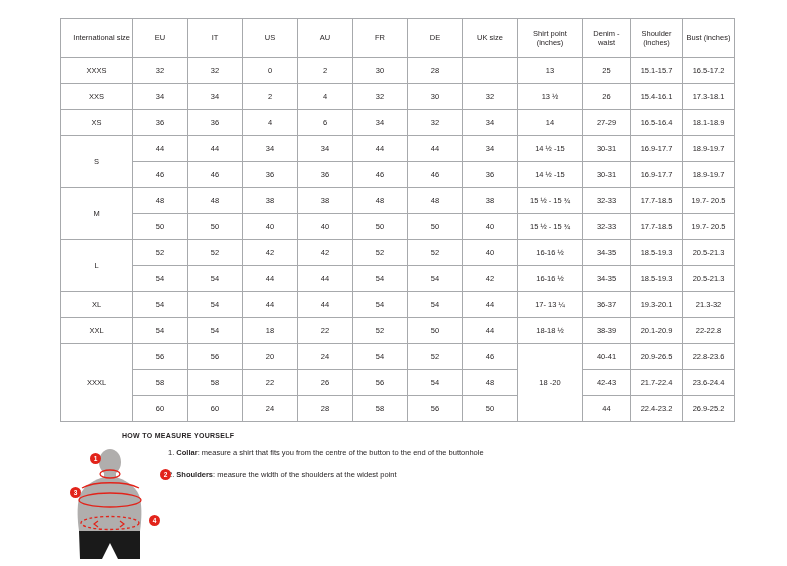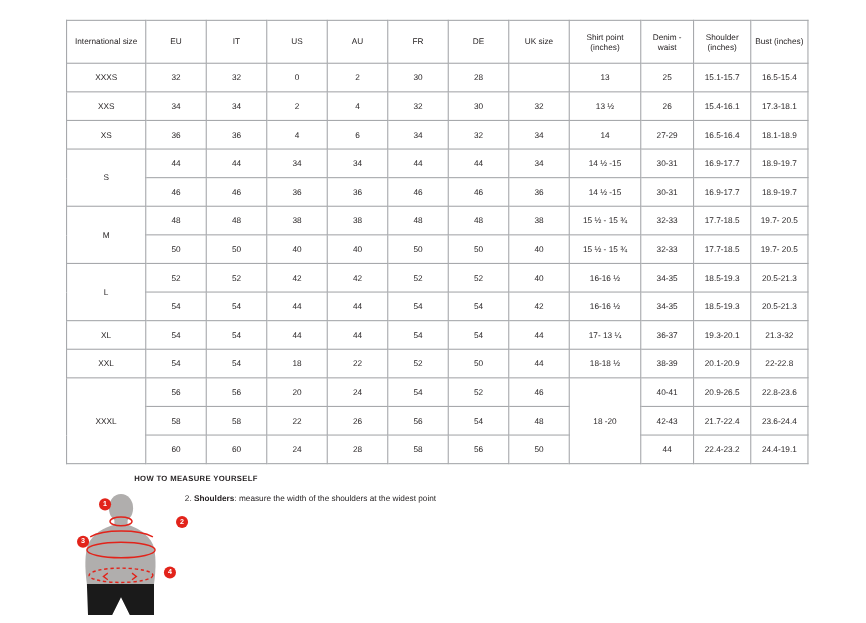--- a/index.html
+++ b/index.html
@@ -38,21 +38,21 @@
     padding: 0;
     height: 25px;
     color: #231f20;
     line-height: 1.25;
   }
   table.size-table th {
     height: 38px;
     padding: 0 2px;
   }
   table.size-table th.hdr-first {
-    text-align: center;
+    text-align: right;
   }
   td.group-cell {
     font-size: 7.5px;
     margin-left: 32px;
   }
   
   col.c0 { width: 72px; }
   col.c1 { width: 55px; }
   col.c2 { width: 55px; }
   col.c3 { width: 55px; }
@@ -160,21 +160,21 @@
         <td>32</td>
         <td>32</td>
         <td>0</td>
         <td>2</td>
         <td>30</td>
         <td>28</td>
         <td></td>
         <td>13</td>
         <td>25</td>
         <td>15.1-15.7</td>
-        <td>16.5-15.4</td>
+        <td>16.5-17.2</td>
       </tr>
 
       <tr>
         <td class="group-cell">XXS</td>
         <td>34</td>
         <td>34</td>
         <td>2</td>
         <td>4</td>
         <td>32</td>
         <td>30</td>
@@ -343,28 +343,32 @@
       <tr>
         <td>60</td>
         <td>60</td>
         <td>24</td>
         <td>28</td>
         <td>58</td>
         <td>56</td>
         <td>50</td>
         <td>44</td>
         <td>22.4-23.2</td>
-        <td>24.4-19.1</td>
+        <td>26.9-25.2</td>
       </tr>
     </tbody>
   </table>
 
   <div class="howto-title">HOW TO MEASURE YOURSELF</div>
 
   <div class="instructions">
+    <div class="line">
+      <span>1.</span>
+      <b>Collar</b><span>: measure a shirt that fits you from the centre of the button to the end of the buttonhole</span>
+    </div>
     <div class="line">
       <span>2.</span>
       <b>Shoulders</b><span>: measure the width of the shoulders at the widest point</span>
     </div>
   </div>
 
   <div class="figure">
     <svg class="fig-svg" width="120" height="122" viewBox="0 0 120 122">
 
       <ellipse cx="50" cy="19" rx="11" ry="13" fill="#b0aead"></ellipse>

